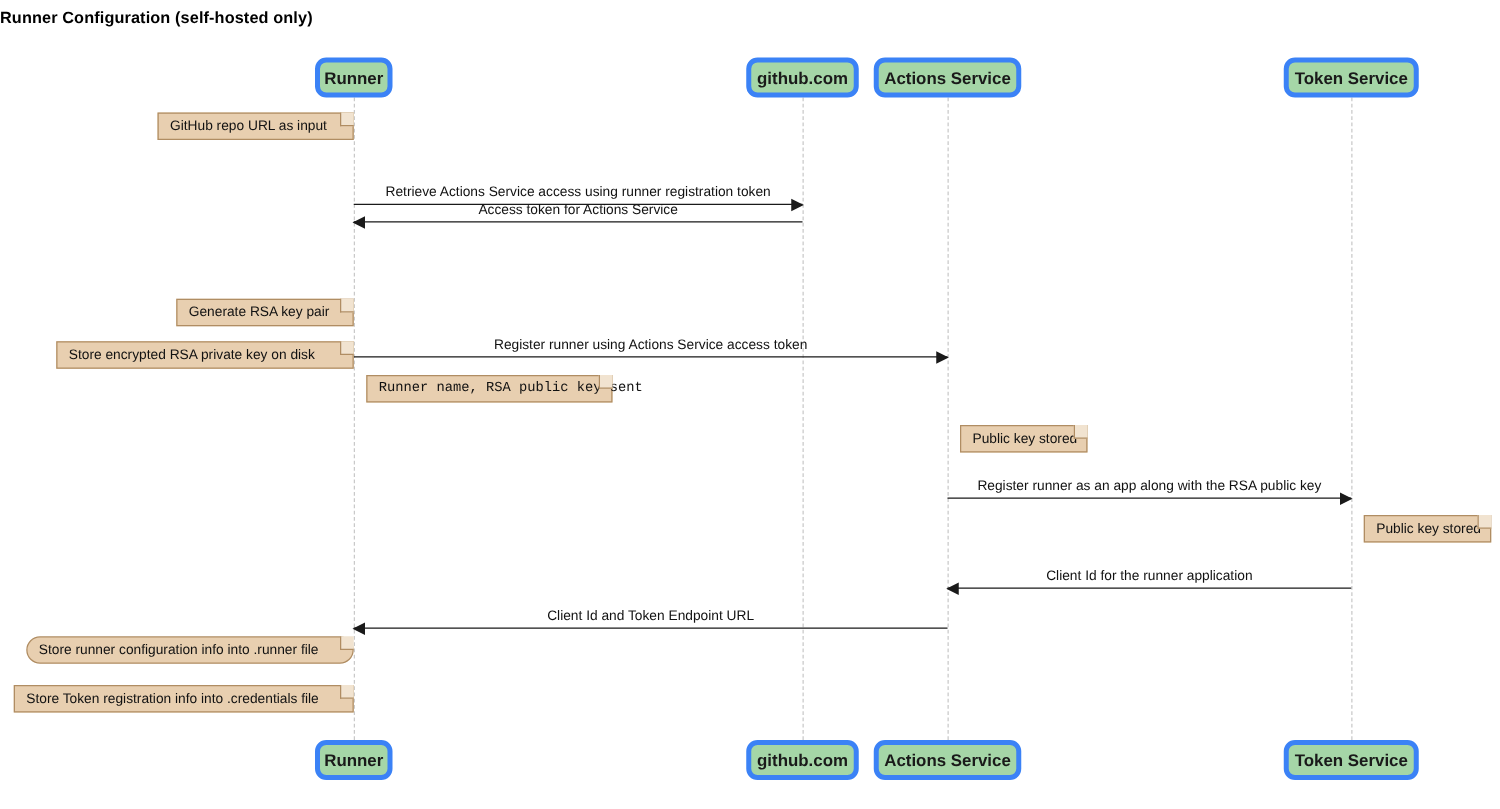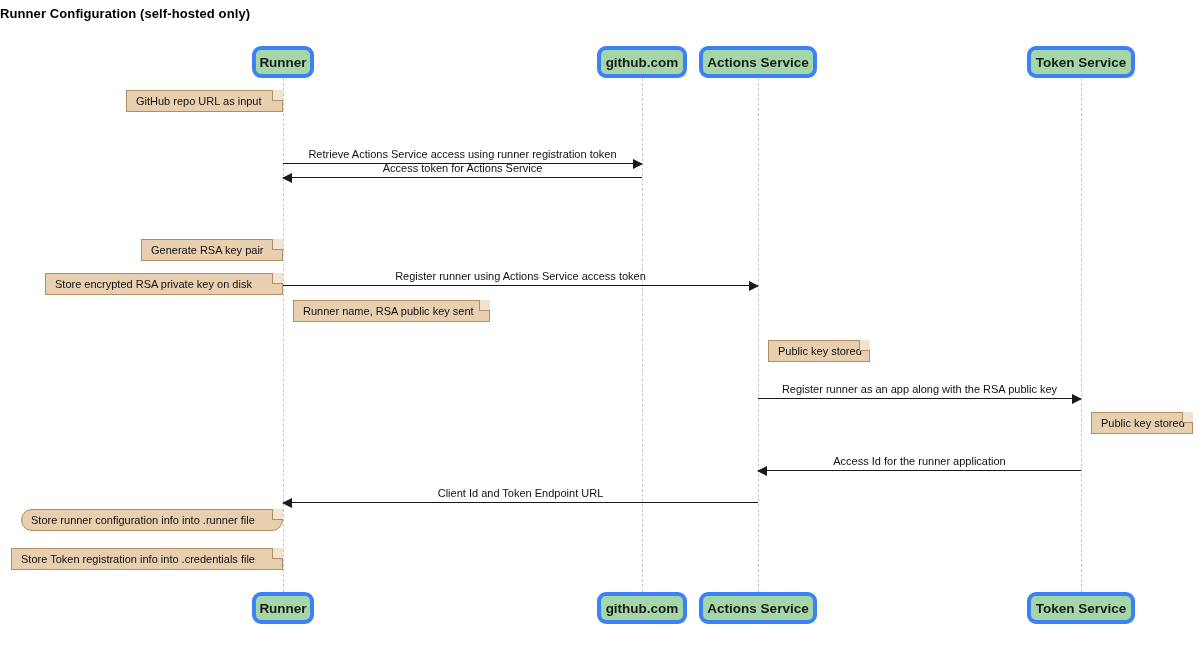--- a/index.html
+++ b/index.html
@@ -177,42 +177,42 @@
         <div class="label">Register runner using Actions Service access token</div>
       </div>
       <div class="msg to-right" style="left: 758px; top: 377px; width: 323px;">
         <div class="line"></div>
         <div class="head"></div>
         <div class="label">Register runner as an app along with the RSA public key</div>
       </div>
       <div class="msg to-left" style="left: 758px; top: 449px; width: 323px;">
         <div class="line"></div>
         <div class="head"></div>
-        <div class="label">Access Id for the runner application</div>
+        <div class="label">Client Id for the runner application</div>
       </div>
       <div class="msg to-left" style="left: 283px; top: 481px; width: 475px;">
         <div class="line"></div>
         <div class="head"></div>
         <div class="label">Client Id and Token Endpoint URL</div>
       </div>
     </div>
   <div id="notes">
       <div class="note" style="left: 126px; top: 90px; width: 157px;">
         <span class="fold"></span>
         <span>GitHub repo URL as input</span>
       </div>
       <div class="note" style="left: 141px; top: 191px; width: 142px; margin-top: 48px;">
         <span class="fold"></span>
         <span>Generate RSA key pair</span>
       </div>
       <div class="note" style="left: 45px; top: 230px; width: 238px; margin-top: 43px;">
         <span class="fold"></span>
         <span>Store encrypted RSA private key on disk</span>
       </div>
-      <div class="note" style="left: 293px; top: 300px; width: 197px;">
+      <div class="note" style="left: 293px; top: 300px; width: 197px; font-family: Liberation Mono, monospace;">
         <span class="fold"></span>
         <span>Runner name, RSA public key sent</span>
       </div>
       <div class="note" style="left: 768px; top: 340px; width: 102px;">
         <span class="fold"></span>
         <span>Public key stored</span>
       </div>
       <div class="note" style="left: 1091px; top: 412px; width: 102px;">
         <span class="fold"></span>
         <span>Public key stored</span>

